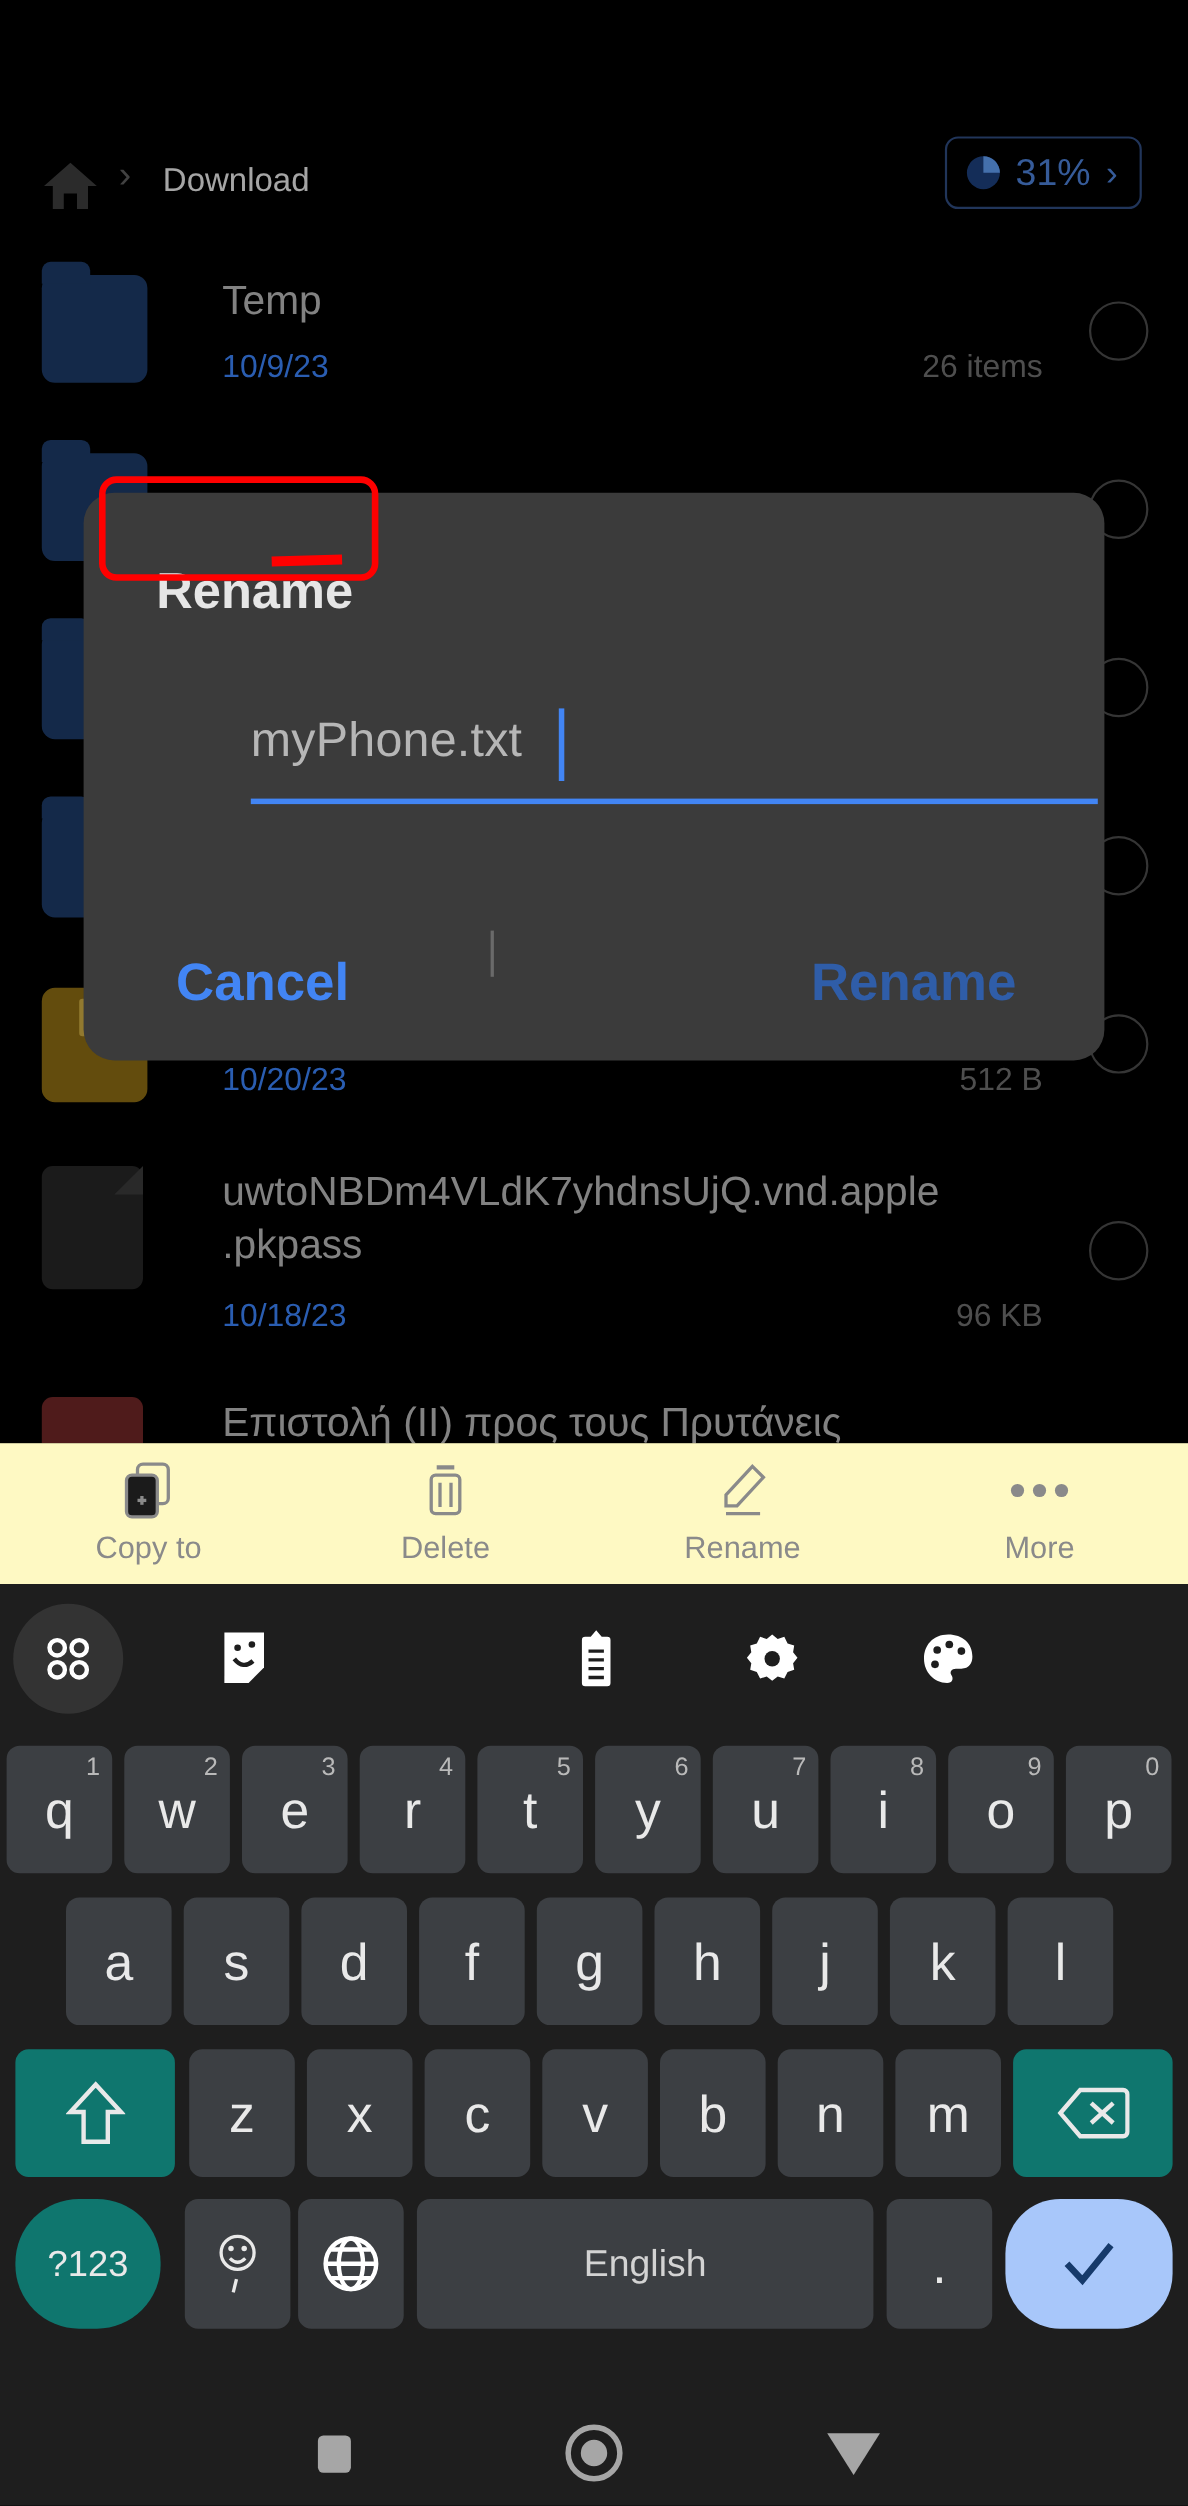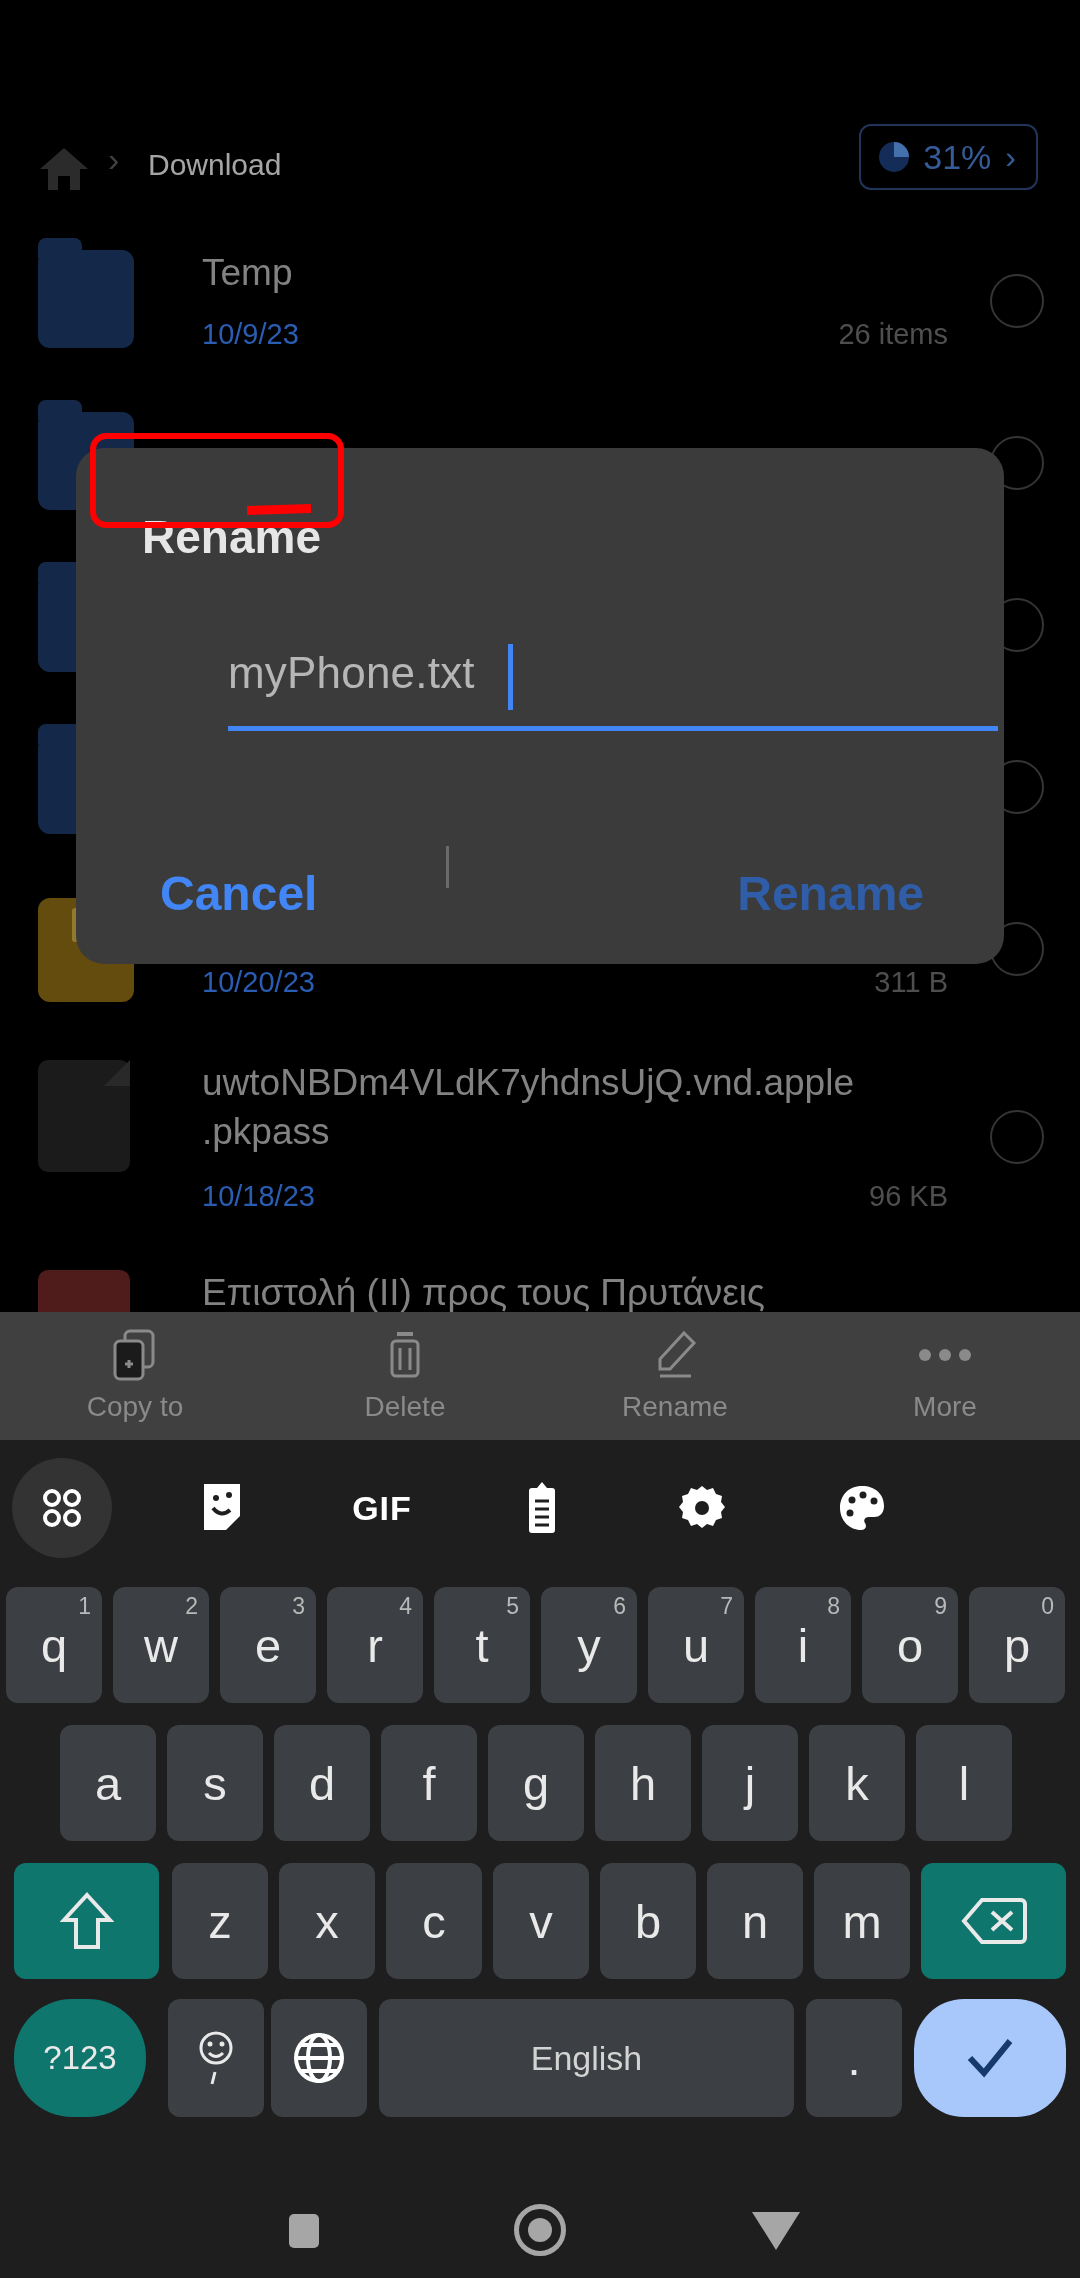--- a/index.html
+++ b/index.html
@@ -114,21 +114,21 @@
   .dlg-btn {
     position: absolute; top: 24px; font-size: 48px; font-weight: bold; margin-top: 24px;
   }
   .dlg-btn.cancel { left: 84px; color: #4285f4; }
   .dlg-btn.rename { right: 80px; color: #2f5da8; }
   .dlg-divider { position: absolute; left: 370px; top: 28px; width: 3px; height: 42px; background: #6a6a6a; }
 
   
   .actionbar {
     position: absolute; left: 0; top: 1312px; width: 1080px; height: 128px;
-    background: #404040; display: flex;
+    background: #fef9c3; display: flex;
   }
   .action {
     flex: 1; display: flex; flex-direction: column; align-items: center; justify-content: center; gap: 10px;
   }
   .action .aicon { height: 52px; display: flex; align-items: center; justify-content: center; }
   .action .alabel { font-size: 28px; color: #8a8a8a; }
 
   
   .kb { position: absolute; left: 0; top: 1440px; width: 1080px; height: 740px; background: #1e1e1e; }
   .kb-toolbar { position: relative; width: 1080px; height: 135px; }
@@ -235,21 +235,21 @@
       <div class="fmeta"></div>
       <div class="fcheck"></div>
     </div>
 
     <div class="frow">
       <div class="ficon">
           <div class="zip-shape"></div>
         </div>
       <div class="fname"></div>
       <div class="fdate">10/20/23</div>
-      <div class="fmeta">311 B</div>
+      <div class="fmeta">512 B</div>
       <div class="fcheck"></div>
     </div>
 
     <div class="frow tall">
       <div class="ficon">
           <div class="doc-shape"></div>
         </div>
       <div class="fname">uwtoNBDm4VLdK7yhdnsUjQ.vnd.apple .pkpass</div>
       <div class="fdate">10/18/23</div>
       <div class="fmeta">96 KB</div>
@@ -344,23 +344,20 @@
         </svg>
       </div>
       <div class="kb-tool" style="left:172px">
         <svg width="48" height="54" viewBox="0 0 48 54">
           <path d="M6 3 h36 v32 l-14 14 h-22 z" fill="#fff"></path>
           <circle cx="18" cy="17" r="3" fill="#1e1e1e"></circle>
           <circle cx="31" cy="14" r="3" fill="#1e1e1e"></circle>
           <path d="M15 27 q8 10 17 2" fill="none" stroke="#1e1e1e" stroke-width="4"></path>
         </svg>
       </div>
-      <div class="kb-tool" style="left:332px">
-        <span class="kb-gif">GIF</span>
-      </div>
       <div class="kb-tool" style="left:492px">
         <svg width="40" height="54" viewBox="0 0 40 54">
           <path d="M20 1 l5 6 h5 a3 3 0 0 1 3 3 v39 a3 3 0 0 1 -3 3 h-20 a3 3 0 0 1 -3 -3 v-39 a3 3 0 0 1 3 -3 h5 z" fill="#fff"></path>
           <line x1="13" y1="20" x2="27" y2="20" stroke="#1e1e1e" stroke-width="3"></line>
           <line x1="13" y1="28" x2="27" y2="28" stroke="#1e1e1e" stroke-width="3"></line>
           <line x1="13" y1="36" x2="27" y2="36" stroke="#1e1e1e" stroke-width="3"></line>
           <line x1="13" y1="44" x2="27" y2="44" stroke="#1e1e1e" stroke-width="3"></line>
         </svg>
       </div>
       <div class="kb-tool" style="left:652px">

